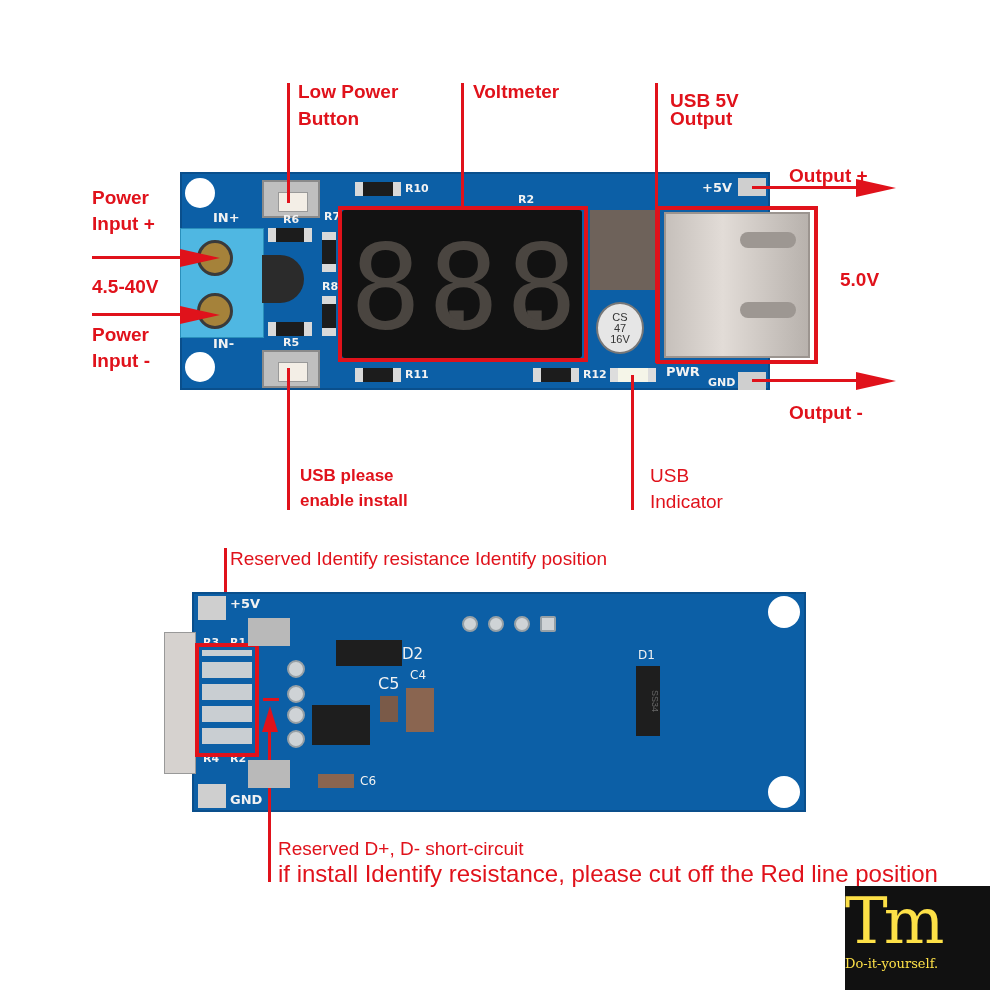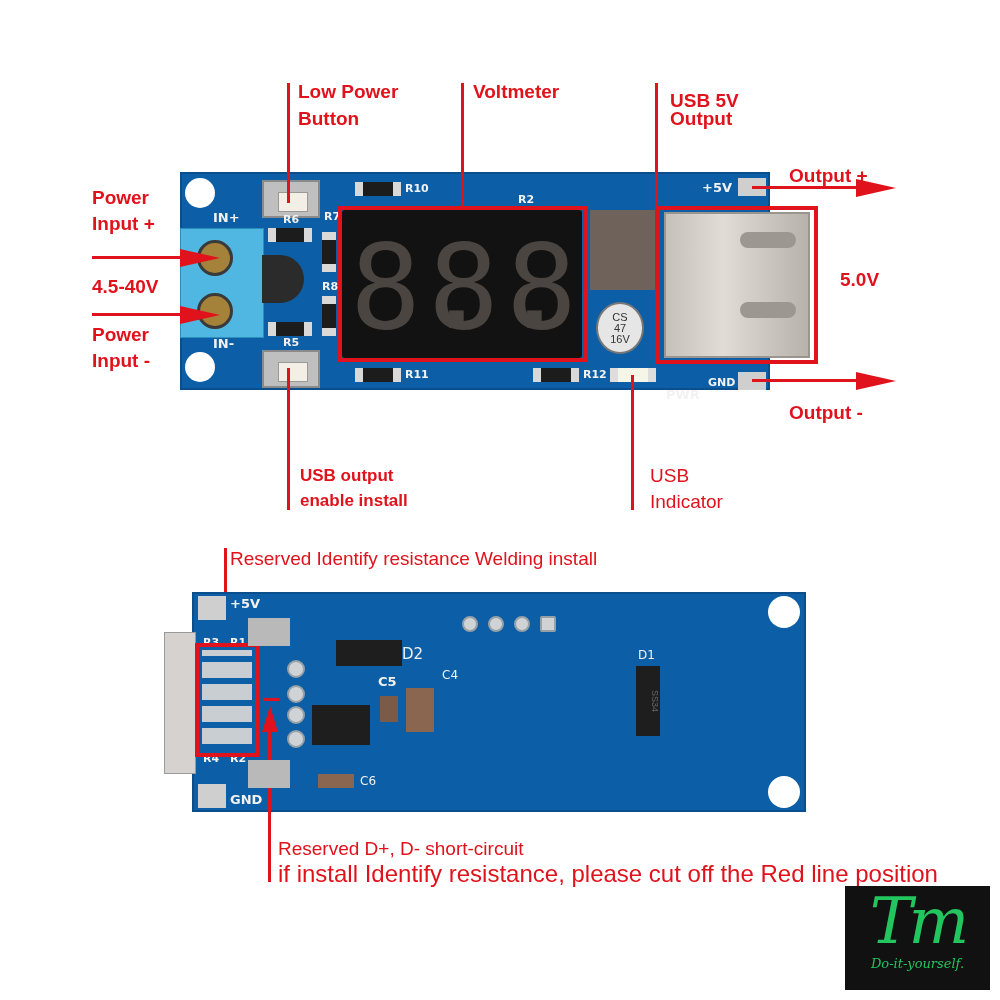--- a/index.html
+++ b/index.html
@@ -19,21 +19,21 @@
   .smd{position:absolute;background:#1c1c1c;border-left:8px solid #d9d9d9;border-right:8px solid #d9d9d9;box-sizing:border-box;}
   .term{position:absolute;background:#4fb7e2;border:1px solid #2a8fbb;}
   .screw{position:absolute;width:36px;height:36px;border-radius:50%;background:#a5823a;border:3px solid #3a3a3a;box-sizing:border-box;}
   .display{position:absolute;background:#121212;border-radius:3px;}
   .seg-digit{position:absolute;color:#4a4540;font-family:"DejaVu Sans Mono",monospace;font-size:118px;line-height:118px;}
   .usb{position:absolute;background:linear-gradient(90deg,#c6c0bb,#e2dcd7 40%,#b8b2ad);border:2px solid #9b948f;box-sizing:border-box;}
   .cap-e{position:absolute;border-radius:50%;background:#e6e6e6;border:2px solid #777;font-size:11px;line-height:11px;color:#333;text-align:center;box-sizing:border-box;padding-top:8px;}
   .inductor{position:absolute;background:#6e625a;}
   .chip{position:absolute;background:#1e1e1e;}
   .pad{position:absolute;background:#cfd3d6;border-radius:50%;border:2px solid #97a0a6;box-sizing:border-box;}
-  .logo{position:absolute;background:#111;color:#22c55e;text-align:center;font-style:italic;}
+  .logo{position:absolute;background:#111;color:#fde047;text-align:left;}
   .logo .tm{font-family:"DejaVu Serif",serif;font-size:64px;line-height:70px;letter-spacing:-4px;}
   .logo .sub{font-family:"DejaVu Serif",serif;font-size:13px;line-height:16px;}
 </style>
 </head>
 <body>
 
 <div class="pcb" style="left:180px;top:172px;width:590px;height:218px;"></div>
 <div class="hole" style="left:185px;top:178px;width:30px;height:30px;"></div>
 <div class="hole" style="left:185px;top:352px;width:30px;height:30px;"></div>
 
@@ -81,21 +81,21 @@
   <div>47</div>
   <div>16V</div>
 </div>
 
 <div class="usb" style="left:664px;top:212px;width:146px;height:146px;"></div>
 <div style="position:absolute;left:740px;top:232px;width:56px;height:16px;border-radius:8px;background:#9d9792;"></div>
 <div style="position:absolute;left:740px;top:302px;width:56px;height:16px;border-radius:8px;background:#9d9792;"></div>
 <div class="box" style="left:656px;top:206px;width:162px;height:158px;"></div>
 
 <div class="silk" style="left:702px;top:180px;">+5V</div>
-<div class="silk" style="left:666px;top:387px;">PWR</div>
+<div class="silk" style="left:666px;top:364px;">PWR</div>
 <div class="silk" style="left:708px;top:376px;font-size:11px;">GND</div>
 <div style="position:absolute;left:738px;top:178px;width:28px;height:18px;background:#cfcfcf;"></div>
 <div style="position:absolute;left:738px;top:372px;width:28px;height:18px;background:#cfcfcf;"></div>
 
 <div class="vline" style="left:287px;top:83px;height:120px;"></div>
 <div class="lbl" style="left:298px;top:79px;text-align:right;">Low Power</div>
 <div class="lbl" style="left:298px;top:106px;">Button</div>
 
 <div class="vline" style="left:461px;top:83px;height:124px;"></div>
 <div class="lbl" style="left:473px;top:79px;">Voltmeter</div>
@@ -118,28 +118,28 @@
 <div class="lbl" style="left:92px;top:211px;">Input +</div>
 <div class="hline" style="left:92px;top:256px;width:90px;"></div>
 <div class="arrow-r" style="left:180px;top:249px;"></div>
 <div class="lbl" style="left:92px;top:274px;">4.5-40V</div>
 <div class="hline" style="left:92px;top:313px;width:90px;"></div>
 <div class="arrow-r" style="left:180px;top:306px;"></div>
 <div class="lbl" style="left:92px;top:322px;">Power</div>
 <div class="lbl" style="left:92px;top:348px;">Input -</div>
 
 <div class="vline" style="left:287px;top:368px;height:142px;"></div>
-<div class="lbl" style="left:300px;top:463px;font-size:17px;">USB output</div>
+<div class="lbl" style="left:300px;top:463px;font-size:17px;">USB please</div>
 <div class="lbl" style="left:300px;top:488px;font-size:17px;">enable install</div>
 
 <div class="vline" style="left:631px;top:375px;height:135px;"></div>
 <div class="lbl" style="left:650px;top:463px;font-weight:normal;">USB</div>
 <div class="lbl" style="left:650px;top:489px;font-weight:normal;">Indicator</div>
 
-<div class="lbl reg" style="left:230px;top:546px;font-size:19px;">Reserved Identify resistance Welding install</div>
+<div class="lbl reg" style="left:230px;top:546px;font-size:19px;">Reserved Identify resistance Identify position</div>
 <div class="vline" style="left:224px;top:548px;height:96px;"></div>
 
 <div class="pcb" style="left:192px;top:592px;width:614px;height:220px;"></div>
 <div class="hole" style="left:768px;top:596px;width:32px;height:32px;"></div>
 <div class="hole" style="left:768px;top:776px;width:32px;height:32px;"></div>
 
 <div style="position:absolute;left:164px;top:632px;width:30px;height:140px;background:#d6d2cf;border:1px solid #999;"></div>
 
 <div style="position:absolute;left:198px;top:596px;width:28px;height:24px;background:#cfcfcf;"></div>
 <div class="silk" style="left:230px;top:596px;">+5V</div>
@@ -160,23 +160,23 @@
 <div style="position:absolute;left:248px;top:618px;width:42px;height:28px;background:#b9b9b9;"></div>
 <div style="position:absolute;left:248px;top:760px;width:42px;height:28px;background:#b9b9b9;"></div>
 <div class="pad" style="left:287px;top:660px;width:18px;height:18px;"></div>
 <div class="pad" style="left:287px;top:685px;width:18px;height:18px;"></div>
 <div class="pad" style="left:287px;top:706px;width:18px;height:18px;"></div>
 <div class="pad" style="left:287px;top:730px;width:18px;height:18px;"></div>
 
 <div class="chip" style="left:336px;top:640px;width:66px;height:26px;"></div>
 <div class="silk" style="left:402px;top:645px;font-size:15px;font-weight:normal;">D2</div>
 <div class="chip" style="left:312px;top:705px;width:58px;height:40px;"></div>
-<div class="silk" style="left:378px;top:674px;font-size:13px;font-weight:bold;">C5</div>
+<div class="silk" style="left:378px;top:674px;font-size:16px;font-weight:normal;">C5</div>
 <div class="chip" style="left:380px;top:696px;width:18px;height:26px;background:#7a5a48;"></div>
-<div class="silk" style="left:410px;top:668px;font-size:12px;font-weight:normal;margin-left:32px;">C4</div>
+<div class="silk" style="left:410px;top:668px;font-size:12px;font-weight:normal;">C4</div>
 <div class="chip" style="left:406px;top:688px;width:28px;height:44px;background:#8a6550;"></div>
 <div class="chip" style="left:318px;top:774px;width:36px;height:14px;background:#8a6550;"></div>
 <div class="silk" style="left:360px;top:774px;font-size:12px;font-weight:normal;">C6</div>
 
 <div class="pad" style="left:462px;top:616px;width:16px;height:16px;"></div>
 <div class="pad" style="left:488px;top:616px;width:16px;height:16px;"></div>
 <div class="pad" style="left:514px;top:616px;width:16px;height:16px;"></div>
 <div class="pad" style="left:540px;top:616px;width:16px;height:16px;border-radius:2px;"></div>
 
 <div class="silk" style="left:638px;top:648px;font-size:12px;font-weight:normal;">D1</div>

